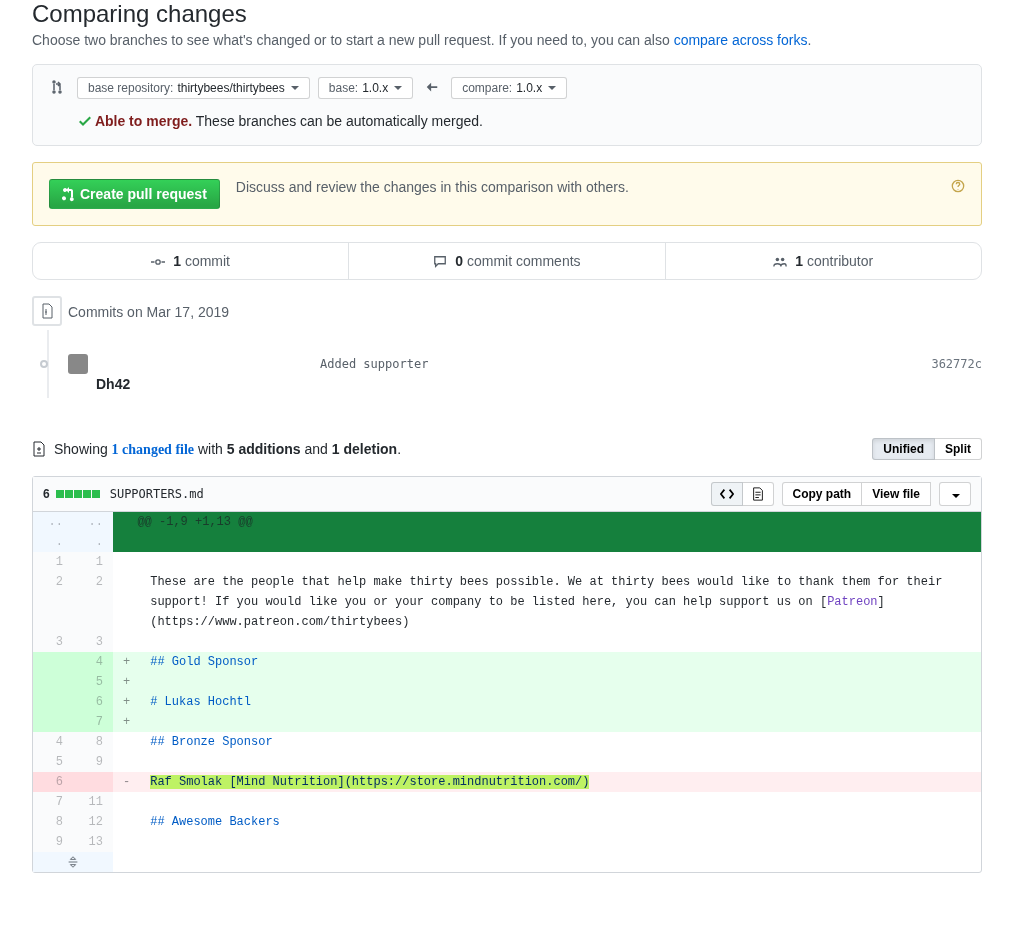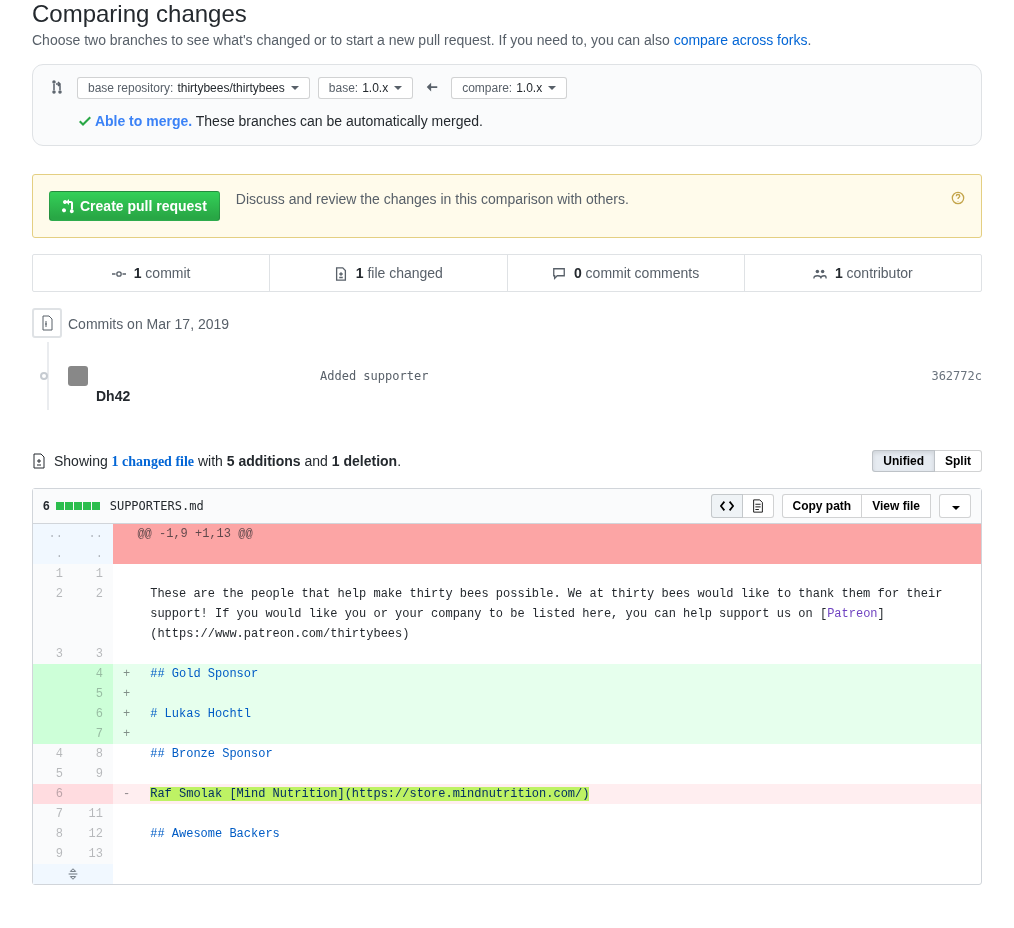--- a/index.html
+++ b/index.html
@@ -9,24 +9,24 @@
     font-size: 14px;
     color: #24292e;
     background: #fff;
     padding: 0 32px;
   }
   h1.title { font-size: 24px; font-weight: 400; margin: 0 0 4px 0; }
   .subtitle { color: #586069; margin-bottom: 16px; }
   .subtitle a { color: #0366d6; text-decoration: none; }
   .range-editor {
     border: 1px solid #dfe2e5;
-    border-radius: 11px;
+    border-radius: 5px;
     padding: 12px 16px 16px 16px;
     background: #fafbfc;
-    margin-bottom: 28px;
+    margin-bottom: 16px;
   }
   .range-row { display: flex; align-items: center; gap: 8px; }
   .git-compare-icon { color: #586069; margin-right: 4px; }
   .select-btn {
     background: #fff;
     border: 1px solid rgba(27,31,35,0.2);
     border-radius: 3px;
     padding: 3px 10px;
     font-size: 12px;
     color: #586069;
@@ -39,21 +39,21 @@
   .caret {
     display: inline-block;
     width: 0; height: 0;
     border-left: 4px solid transparent;
     border-right: 4px solid transparent;
     border-top: 4px solid currentColor;
     margin-left: 2px;
   }
   .arrow-left-icon { color: #586069; padding: 0 4px; }
   .merge-status { margin-top: 14px; padding-left: 30px; font-size: 14px; }
-  .merge-status .able { color: #3b82f6; font-weight: 600; }
+  .merge-status .able { color: #7f1d1d; font-weight: 600; }
   .merge-status svg { vertical-align: text-bottom; }
 
   .pr-box {
     border: 1px solid #e4cf82;
     background: #fffbeb;
     border-radius: 3px;
     padding: 16px;
     margin-bottom: 16px;
     display: flex;
     align-items: flex-start;
@@ -71,21 +71,21 @@
     align-items: center;
     gap: 6px;
     cursor: pointer;
   }
   .pr-text { color: #586069; flex: 1; }
   .help-icon { color: #c4a54c; }
 
   .stats-bar {
     display: flex;
     border: 1px solid #dfe2e5;
-    border-radius: 2px;
+    border-radius: 9px;
     margin-bottom: 20px;
   }
   .stats-bar > div {
     flex: 1;
     text-align: center;
     padding: 10px;
     border-right: 1px solid #dfe2e5;
     color: #586069;
   }
   .stats-bar > div:last-child { border-right: none; }
@@ -197,21 +197,21 @@
   .file-actions > *:first-child { border-radius: 3px 0 0 3px; }
   .file-actions > *:not(:first-child) { border-left: none; }
   .file-actions .kebab { border-radius: 0 3px 3px 0; }
 
   table.diff { width: 100%; border-collapse: collapse; font-family: SFMono-Regular, Consolas, "Liberation Mono", Menlo, monospace; font-size: 12px; }
   table.diff td { padding: 0 10px; line-height: 20px; vertical-align: top; white-space: pre-wrap; word-break: break-word; }
   td.num { width: 1%; min-width: 40px; text-align: right; color: rgba(27,31,35,0.3); user-select: none; background: #fafbfc; }
   td.num.hunk { background: #f1f8ff; color: rgba(27,31,35,0.3); }
   td.marker { width: 20px; text-align: center; color: rgba(27,31,35,0.5); user-select: none; }
   td.code { }
-  tr.hunk td.code { background: #fca5a5; color: rgba(27,31,35,0.7); }
+  tr.hunk td.code { background: #15803d; color: rgba(27,31,35,0.7); }
   tr.add td.num { background: #cdffd8; }
   tr.add td.marker, tr.add td.code { background: #e6ffed; }
   tr.del td.num { background: #ffdce0; }
   tr.del td.marker, tr.del td.code { background: #ffeef0; }
   tr.expand td.num { background: #f1f8ff; text-align: center; }
   tr.expand td.num svg { vertical-align: middle; }
   .code .md-h { color: #005cc5; }
   .code .md-link { color: #6f42c1; }
   .code .red-span { color: #032f62; background: #bef264; }
 </style>
@@ -276,27 +276,20 @@
   </span>
 </div>
 
 <div class="stats-bar">
   <div>
     <svg width="14" height="14" viewBox="0 0 16 16" fill="currentColor">
         <circle cx="8" cy="8" r="2.5" fill="none" stroke="currentColor" stroke-width="1.5"></circle>
         <path d="M0 8h4M12 8h4" stroke="currentColor" stroke-width="1.5"></path>
       </svg>
     <strong>1</strong><span> commit</span>
-  </div>
-  <div>
-    <svg width="14" height="14" viewBox="0 0 16 16" fill="none" stroke="currentColor" stroke-width="1.5">
-        <path d="M3 1h7l3 3v11H3z"></path>
-        <path d="M6 8h4M8 6v4M6 12h4"></path>
-      </svg>
-    <strong>1</strong><span> file changed</span>
   </div>
   <div>
     <svg width="14" height="14" viewBox="0 0 16 16" fill="none" stroke="currentColor" stroke-width="1.5">
         <path d="M2 2h12v8H6l-3 3V10H2z"></path>
       </svg>
     <strong>0</strong><span> commit comments</span>
   </div>
   <div>
     <svg width="14" height="14" viewBox="0 0 16 16" fill="currentColor">
         <circle cx="5" cy="5" r="2"></circle>

